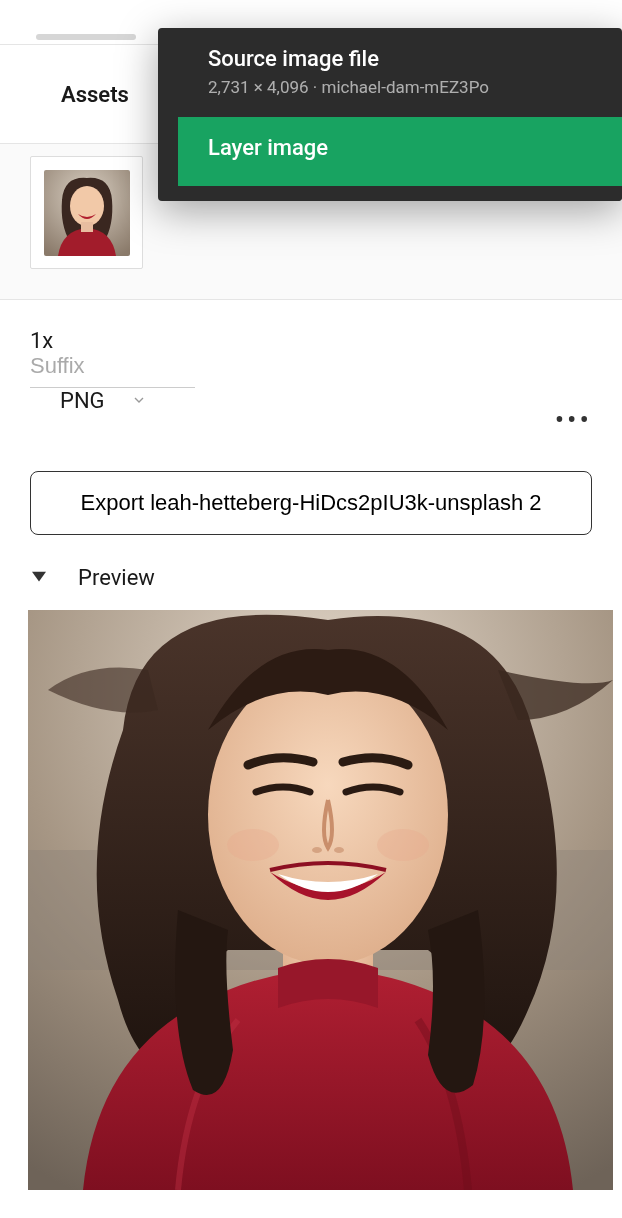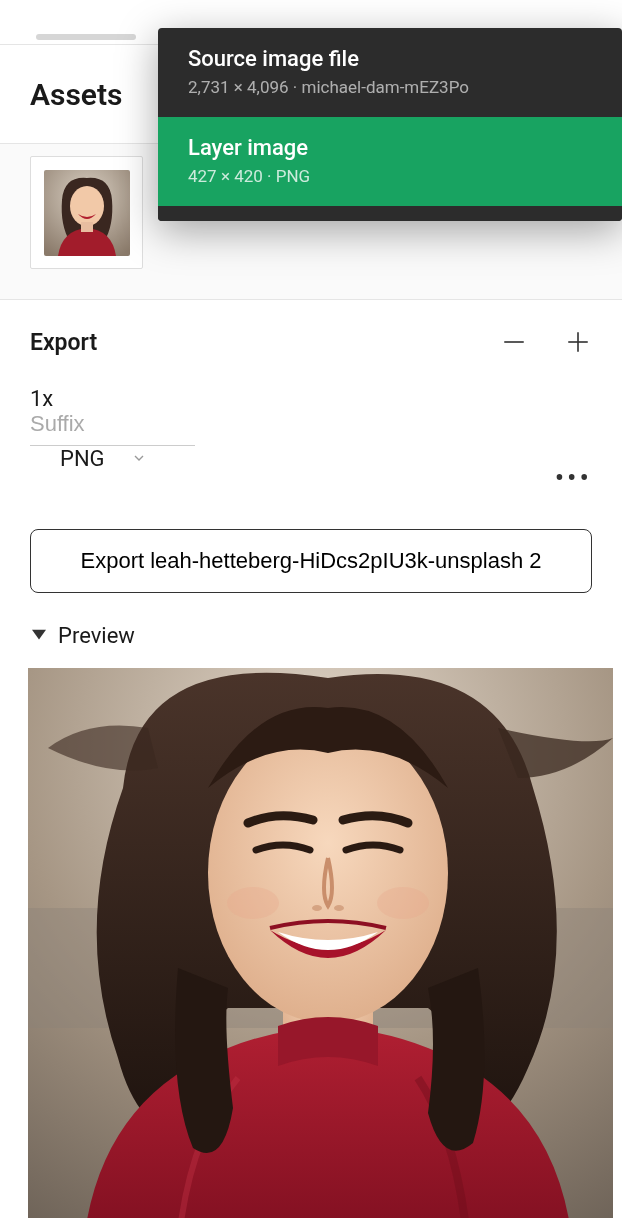--- a/index.html
+++ b/index.html
@@ -31,22 +31,23 @@
 
   .assets-bar {
     border-top: 1px solid #e5e5e5;
     border-bottom: 1px solid #e5e5e5;
     padding: 0 30px;
     height: 100px;
     display: flex;
     align-items: center;
   }
   .assets-title {
-    font-size: 30px;
+    font-size: 22px;
     font-weight: 600;
+    margin-left: 31px;
   }
 
   .asset-row {
     padding: 12px 30px 30px 30px;
     display: flex;
     gap: 12px;
     position: relative;
     z-index: 1;
     background: #fafafa;
   }
@@ -72,20 +73,21 @@
   .popup {
     position: absolute;
     top: 28px;
     left: 158px;
     right: 0;
     background: #2c2c2c;
     border-radius: 4px;
     box-shadow: 0 10px 40px rgba(0,0,0,0.35);
     z-index: 20;
     overflow: hidden;
+    padding-left: 20px;
   }
   .popup-item {
     padding: 18px 30px 20px 30px;
     color: #fff;
     cursor: pointer;
     white-space: nowrap;
   }
   .popup-item.selected {
     background: #18a361;
   }
@@ -198,21 +200,21 @@
     text-align: center;
     cursor: pointer;
     margin: 8px auto 30px auto;
     display: block;
     max-width: 565px;
   }
 
   .preview-header {
     display: flex;
     align-items: center;
-    gap: 12px;
+    gap: 32px;
     margin-bottom: 20px;
     padding-left: 2px;
   }
   .preview-header .tri {
     color: #333;
   }
   .preview-header .label {
     font-size: 22px;
   }
 
@@ -236,21 +238,20 @@
   <div class="scroll-track"></div>
 </div>
 
 <div class="popup">
   <div class="popup-item">
     <div class="title">Source image file</div>
     <div class="sub">2,731 × 4,096 · michael-dam-mEZ3Po</div>
   </div>
   <div class="popup-item selected">
     <div class="title">Layer image</div>
-    <div class="sub">427 × 420 · PNG</div>
   </div>
   <div class="popup-bottom"></div>
 </div>
 
 <div class="assets-bar">
   <div class="assets-title">Assets</div>
 </div>
 
 <div class="asset-row">
   <div class="asset-thumb">
@@ -274,36 +275,20 @@
 
         <rect x="37" y="52" width="12" height="10" fill="#e8bda0"></rect>
       </svg>
     </div>
   </div>
 </div>
 
 <div class="below-assets">
   <div class="export-section">
 
-    <div class="export-header">
-      <h2>Export</h2>
-      <div class="export-icons">
-        <div class="icon-btn">
-          <svg width="26" height="26" viewBox="0 0 24 24">
-            <line x1="3" y1="12" x2="21" y2="12" stroke="#333" stroke-width="1.5"></line>
-          </svg>
-        </div>
-        <div class="icon-btn">
-          <svg width="26" height="26" viewBox="0 0 24 24">
-            <line x1="3" y1="12" x2="21" y2="12" stroke="#333" stroke-width="1.5"></line>
-            <line x1="12" y1="3" x2="12" y2="21" stroke="#333" stroke-width="1.5"></line>
-          </svg>
-        </div>
-      </div>
-    </div>
 
     <div class="export-row">
       <div class="scale-cell">1x</div>
       <div class="suffix-cell">
         <input type="text" placeholder="Suffix" style="">
       </div>
       <div class="format-cell">
         <span>PNG</span>
         <span class="chev">
           <svg width="16" height="16" viewBox="0 0 24 24">

